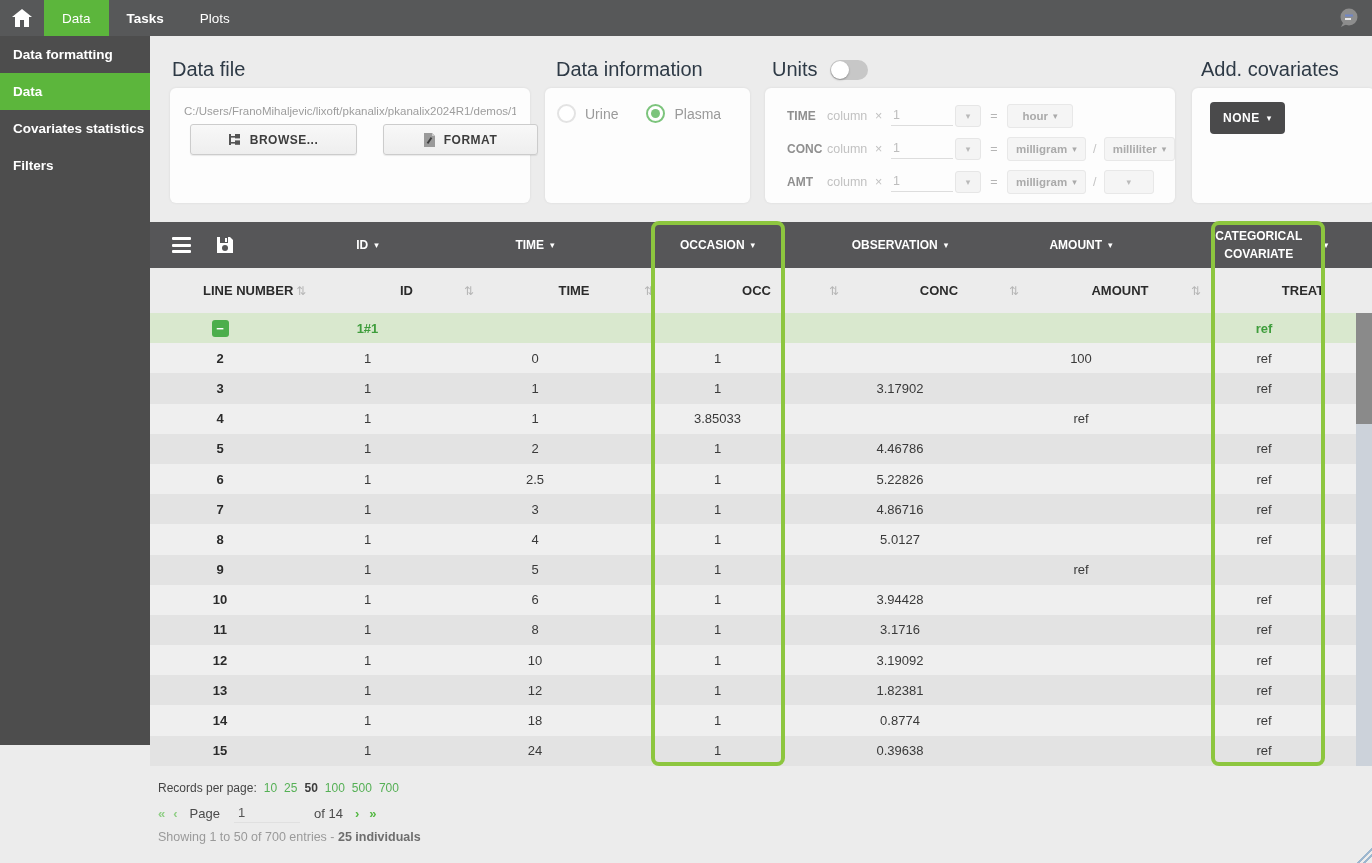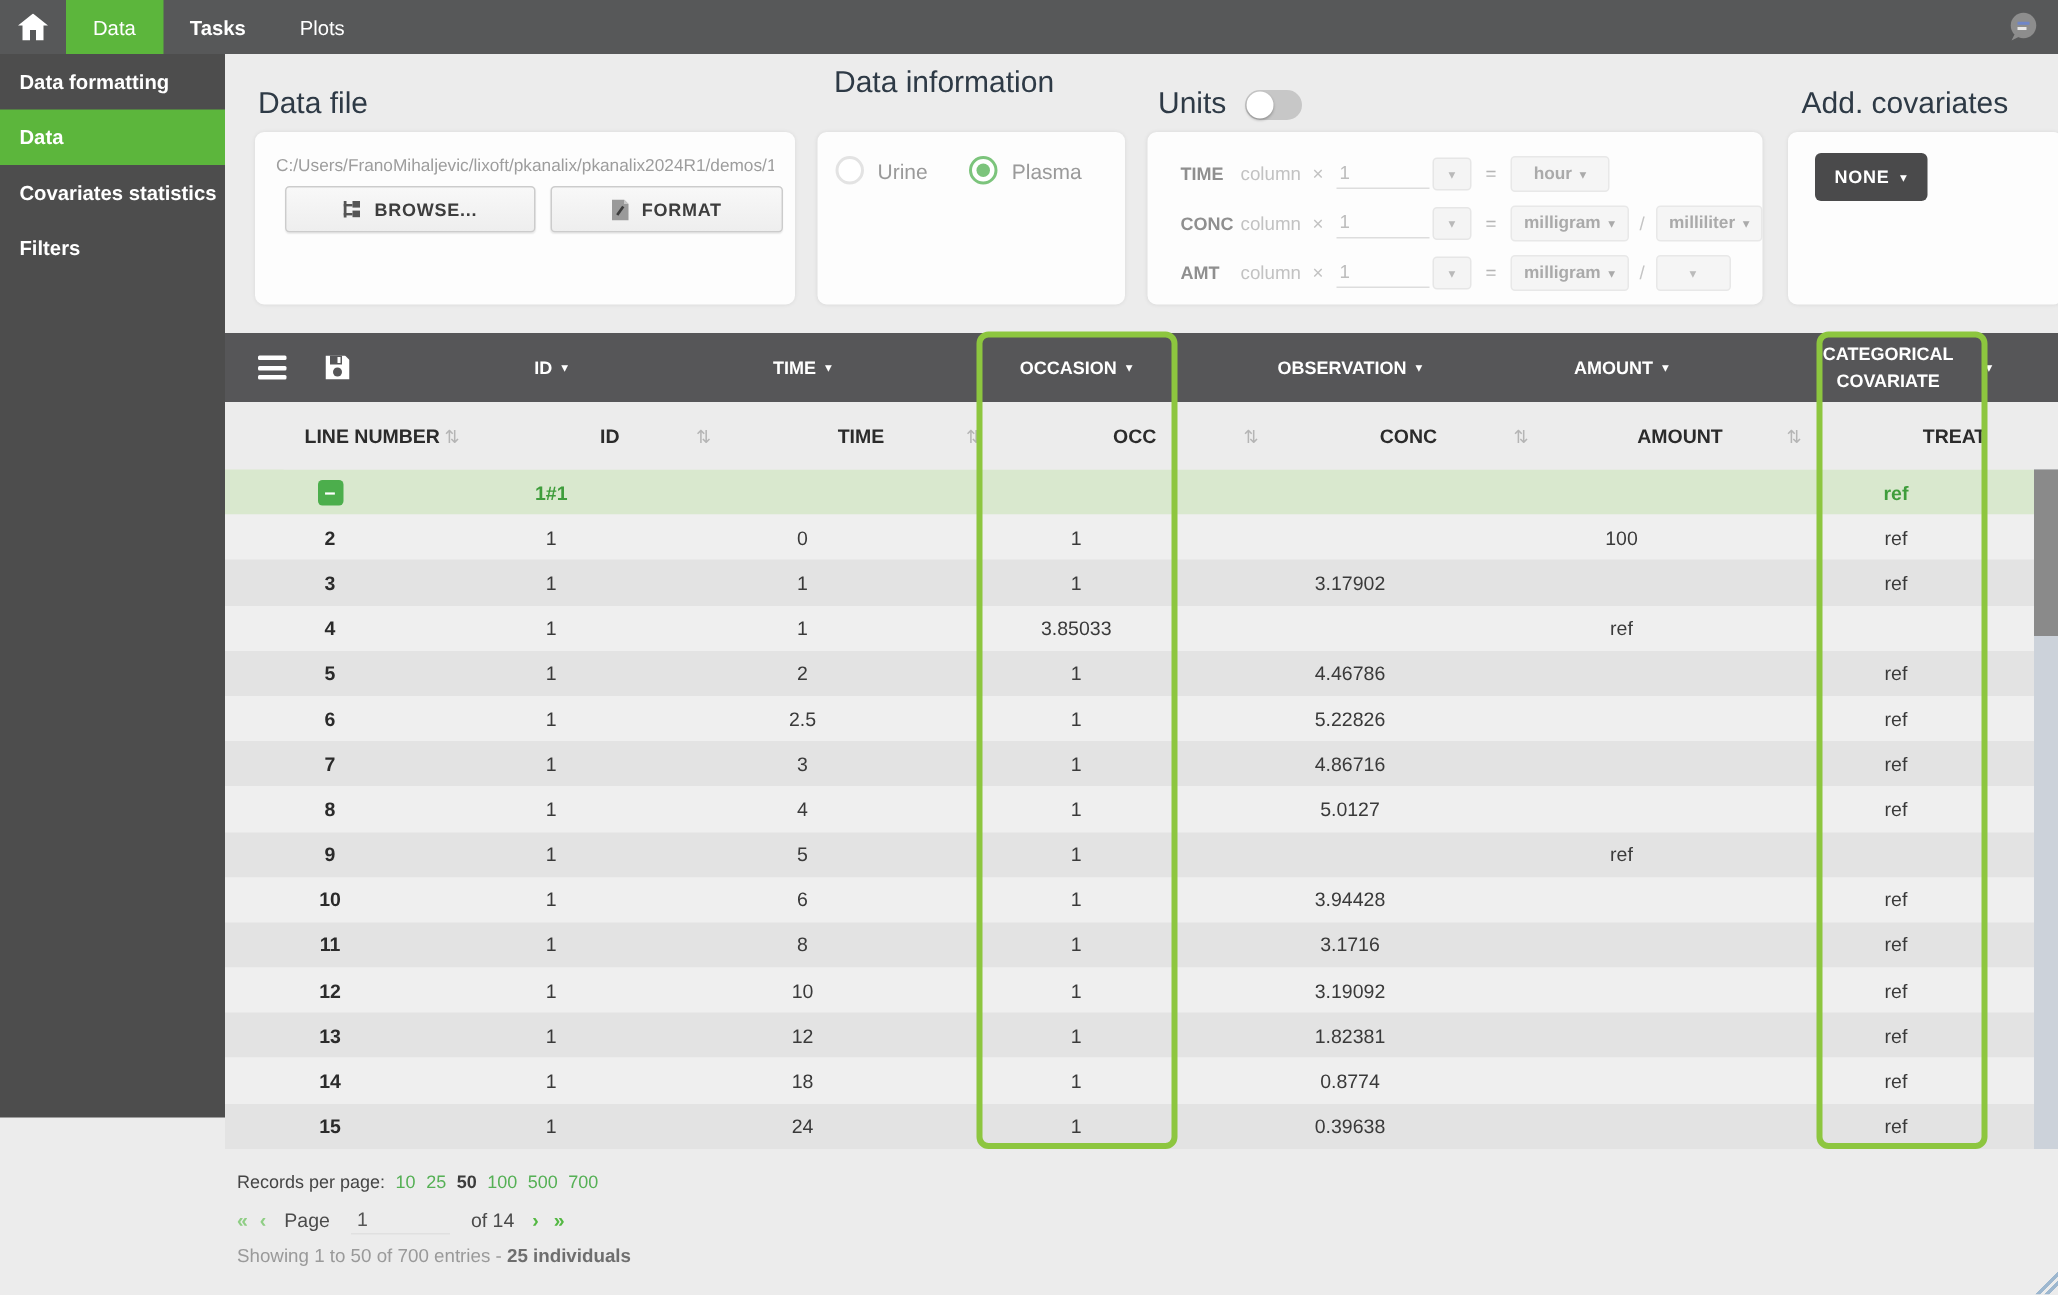--- a/index.html
+++ b/index.html
@@ -21,21 +21,21 @@
 
   
   .panel-title { position:absolute; font-size:20px; color:#2e3a46; z-index:6; }
   .panel { position:absolute; top:88px; height:115px; background:#fdfdfd; border-radius:6px; box-shadow:0 0 3px rgba(0,0,0,.08); z-index:5; }
   .pnl-datafile { left:170px; width:360px; }
   .pnl-datainfo { left:545px; width:205px; }
   .pnl-units { left:765px; width:410px; }
   .pnl-addcov { left:1192px; width:183px; }
 
   .file-path { position:absolute; left:14px; top:17px; width:332px; font-size:11.5px; color:#9d9d9d; white-space:nowrap; overflow:hidden; }
-  .btn-row { position:absolute; left:8px; top:36px; display:flex; gap:10px;padding-left:12px; }
+  .btn-row { position:absolute; left:8px; top:36px; display:flex; gap:26px;padding-left:12px; }
   .gbtn { width:167px; height:31px; background:linear-gradient(#f8f8f8,#eee); border:1px solid #ccc; border-radius:3px; display:flex; align-items:center; justify-content:center; gap:8px; font-size:12px; font-weight:bold; color:#3d3d3d; letter-spacing:.5px; cursor:pointer; box-shadow:0 1px 1px rgba(0,0,0,.08); }
   .gbtn.fmt { width:155px; }
 
   .radio-row { position:absolute; left:12px; top:16px; display:flex; gap:28px;justify-content:flex-end; }
   .radio-opt { display:flex; align-items:center; gap:9px; font-size:14px; color:#9a9a9a; cursor:pointer; }
   .radio-circle { width:19px; height:19px; border-radius:50%; border:2px solid #e3e3e3; background:#fff; position:relative; }
   .radio-circle.on { border-color:#7cc47c; }
   .radio-circle.on::after { content:""; position:absolute; left:3px; top:3px; width:9px; height:9px; border-radius:50%; background:#7cc47c; }
 
   .units-title-row { display:flex; align-items:center; gap:12px; }
@@ -148,21 +148,21 @@
     </div>
   <div class="side-item">
       <span>Covariates statistics</span>
     </div>
   <div class="side-item">
       <span>Filters</span>
     </div>
 </div>
 
 <div class="panel-title" style="left:172px; top:58px;">Data file</div>
-<div class="panel-title" style="left:556px; top:44px;">Data information</div>
+<div class="panel-title" style="left:556px; top:58px;">Data information</div>
 <div class="panel-title units-title-row" style="left:772px; top:58px;">
   <span>Units</span>
   <span class="toggle">
       <span class="knob"></span>
     </span>
 </div>
 <div class="panel-title" style="left:1201px; top:58px;">Add. covariates</div>
 
 <div class="panel pnl-datafile">
   <div class="file-path">C:/Users/FranoMihaljevic/lixoft/pkanalix/pkanalix2024R1/demos/1.ba...</div>

